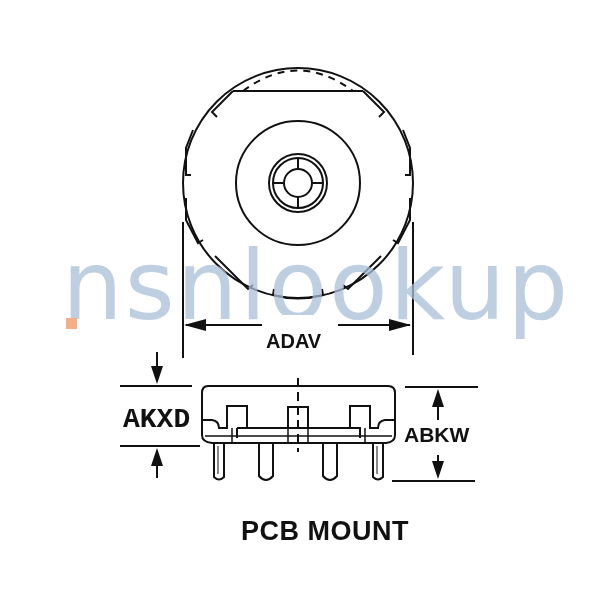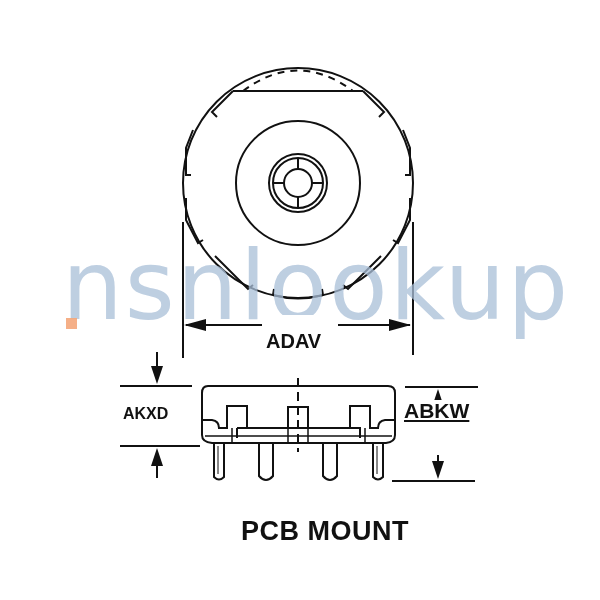--- a/index.html
+++ b/index.html
@@ -100,17 +100,17 @@
       <polygon points="157,448 151,466 163,466" fill="#111" stroke="none"></polygon>
       <polygon points="438,389 432,407 444,407" fill="#111" stroke="none"></polygon>
       <polygon points="438,479 432,461 444,461" fill="#111" stroke="none"></polygon>
     </g>
   </svg>
 
   <div class="watermark">nsnlookup</div>
   <div class="wm-dot"></div>
 
   <div class="dim-label" style="left:264px; top:315px; font-size:20px; padding:16px 2px;">ADAV</div>
-  <div class="dim-label" style="left:123px; top:406px; font-size:16px;">AKXD</div>
-  <div class="dim-label" style="left:402px; top:400px; font-size:21px; padding:0 2px;text-decoration:underline;">ABKW</div>
+  <div class="dim-label" style="left:123px; top:406px; font-size:28px;font-family:Liberation Mono, monospace;">AKXD</div>
+  <div class="dim-label" style="left:402px; top:424px; font-size:21px; padding:0 2px;">ABKW</div>
 
   <div class="caption">PCB MOUNT</div>
 </div>
 
 </body></html>

